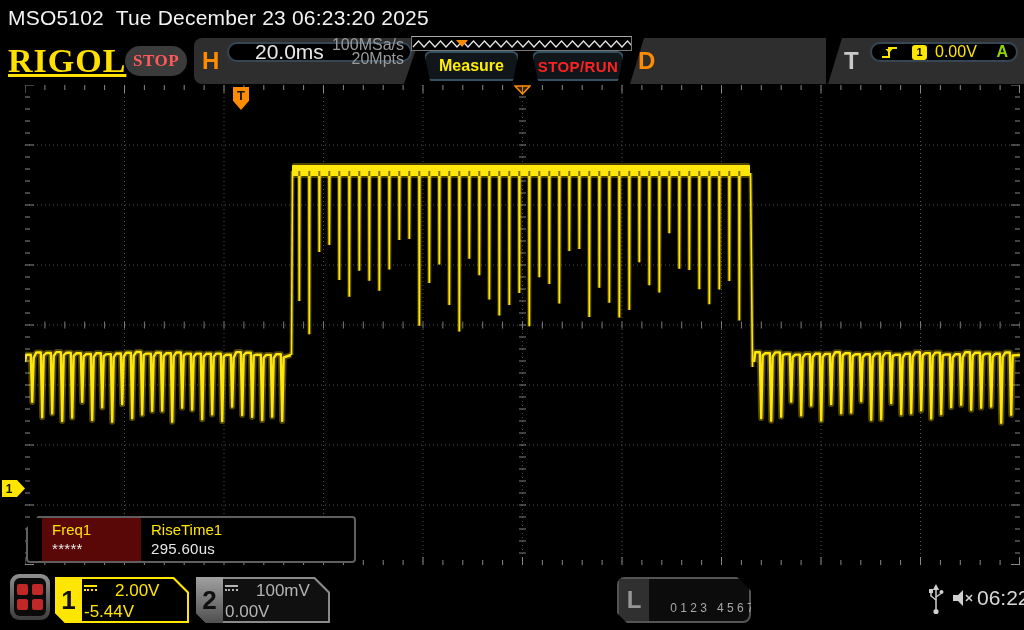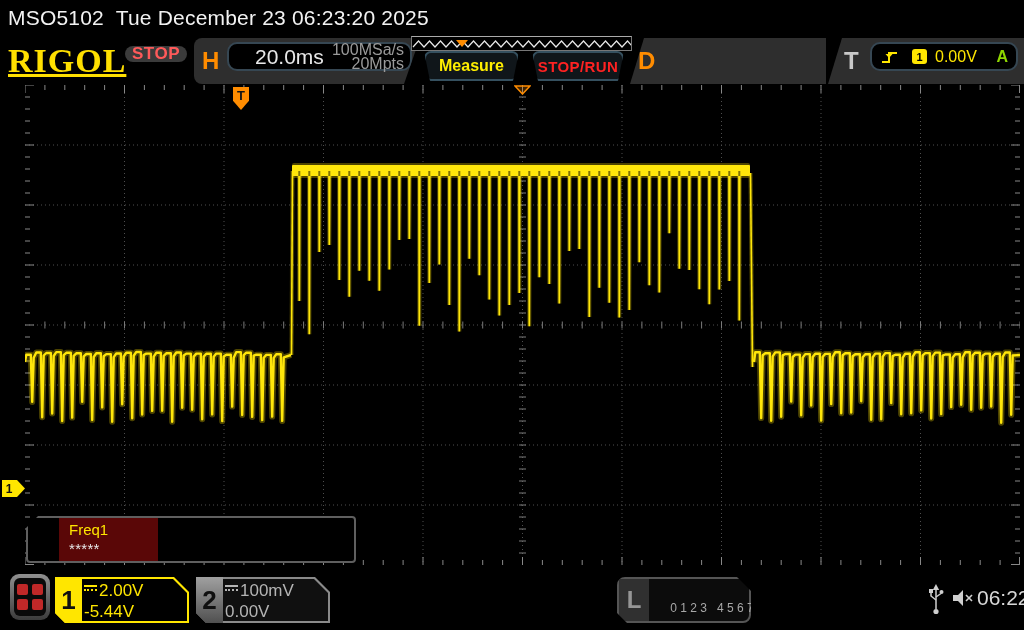--- a/index.html
+++ b/index.html
@@ -6,32 +6,32 @@
   body{width:1024px;height:630px;position:relative;overflow:hidden;
        font-family:"Liberation Sans",sans-serif;-webkit-font-smoothing:antialiased;}
   .abs{position:absolute;}
 
   
   .titlebar{left:8px;top:6px;color:#f2f2f2;font-size:21px;letter-spacing:.2px;white-space:pre;}
 
   
   .logo{left:8px;top:42px;font-family:"Liberation Serif",serif;font-weight:bold;
         font-size:34px;color:#ffe000;letter-spacing:1px;text-decoration:underline;}
-  .stop-pill{left:125px;top:46px;width:62px;height:16px;background:#3b3b3b;border-radius:16px;
+  .stop-pill{left:125px;top:46px;width:62px;height:30px;background:#3b3b3b;border-radius:16px;
         display:flex;align-items:center;justify-content:center;color:#ff5a5a;
-        font-weight:bold;font-size:17px;letter-spacing:.5px;}
+        font-weight:bold;font-size:17px;letter-spacing:.5px;font-family:Liberation Serif, serif;}
   .hgroup{left:194px;top:38px;width:226px;height:46px;background:#2e2e2e;
         clip-path:polygon(0 0,100% 0,calc(100% - 16px) 100%,0 100%);border-radius:8px 0 0 8px;}
   .dgroup{left:630px;top:38px;width:196px;height:46px;background:#2e2e2e;
         clip-path:polygon(14px 0,100% 0,100% 100%,0 100%);}
   .tgroup{left:828px;top:38px;width:196px;height:46px;background:#2e2e2e;
         clip-path:polygon(14px 0,100% 0,100% 100%,0 100%);}
   .hd-letter{position:absolute;left:8px;top:9px;font-size:24px;font-weight:bold;color:#ff8c00;}
   .tgroup .hd-letter{color:#c9c9c9;left:16px;}
-  .valuebox{position:absolute;top:4px;height:29px;background:#000;border:2px solid #364753;
+  .valuebox{position:absolute;top:4px;height:20px;background:#000;border:2px solid #364753;
         border-radius:10px;display:flex;align-items:center;box-sizing:border-box;}
   .hgroup .valuebox{left:33px;width:185px;}
   .dgroup .valuebox{left:38px;width:150px;}
   .tgroup .valuebox{left:42px;width:148px;padding:0 8px;}
   .tb-main{color:#e8e8e8;font-size:21px;margin-left:26px;}
   .dl-main{color:#d8d8d8;font-size:21px;margin-left:22px;}
   .srate{margin-left:auto;margin-right:6px;text-align:right;color:#9a9a9a;font-size:16px;line-height:14px;}
   .trig-icon{width:20px;height:16px;}
   .trig-badge{width:15px;height:15px;background:#ffe600;border-radius:3px;color:#000;
         font-size:11px;font-weight:bold;display:flex;align-items:center;justify-content:center;margin-left:12px;}
@@ -50,21 +50,21 @@
   .tmarker{left:233px;top:87px;width:16px;height:23px;background:#ff8c00;
         clip-path:polygon(0 0,100% 0,100% 60%,50% 100%,0 60%);
         color:#151515;font-weight:bold;font-size:13px;text-align:center;line-height:17px;}
   .center-tri{left:514px;top:85px;}
   .ch1-marker{left:2px;top:480px;width:24px;height:17px;}
 
   
   .meas-panel{left:26px;top:516px;width:330px;height:47px;background:#000;
         border:2px solid #5f5f5f;border-radius:4px;box-sizing:border-box;
         clip-path:polygon(12px 0,100% 0,100% 100%,0 100%,0 12px);
-        display:flex;padding-left:31px;}
+        display:flex;padding-left:14px;}
   .meas-slot{width:99px;padding:3px 0 0 10px;box-sizing:border-box;}
   .meas-slot.hl{background:#5a0707;}
   .meas-label{color:#ffe600;font-size:15px;}
   .meas-value{color:#e8e8e8;font-size:15px;margin-top:2px;letter-spacing:.3px;}
 
   
   .menu-icon{left:10px;top:574px;width:40px;height:46px;border-radius:9px;
         background:linear-gradient(#909090,#3c3c3c);display:flex;align-items:center;justify-content:center;}
   .menu-inner{width:32px;height:38px;background:#0a0a0a;border-radius:6px;
         display:grid;grid-template-columns:11px 11px;grid-template-rows:11px 11px;gap:4px;
@@ -75,21 +75,21 @@
   .ch2{left:196px;background:#8a8a8a;}
   .chblock{clip-path:polygon(0 0,calc(100% - 15px) 0,100% 15px,100% 100%,10px 100%,0 calc(100% - 10px));}
   .ch-inner{position:absolute;left:2px;top:2px;right:2px;bottom:2px;background:#000;
         clip-path:polygon(0 0,calc(100% - 14px) 0,100% 14px,100% 100%,9px 100%,0 calc(100% - 9px));}
   .ch2 .ch-inner{background:#101010;}
   .ch-tab{position:absolute;left:0;top:0;width:27px;height:100%;display:flex;align-items:center;
         justify-content:center;font-size:26px;font-weight:bold;color:#101010;}
   .ch1 .ch-tab{background:#ffe600;}
   .ch2 .ch-tab{background:linear-gradient(#a0a0a0,#505050);}
   .ch-body{position:absolute;left:29px;top:2px;right:6px;bottom:2px;}
-  .ch-row1{display:flex;align-items:center;gap:2px;font-size:17px;margin-top:2px;}
+  .ch-row1{display:flex;align-items:center;gap:18px;font-size:17px;margin-top:2px;}
   .ch-row2{text-align:left;font-size:17px;margin-top:1px;}
   .ch1 .ch-body{color:#ffe600;}
   .ch2 .ch-body{color:#b4b4b4;}
   .coupling{width:13px;height:9px;border-top:2px solid currentColor;position:relative;top:-1px;}
   .coupling::after{content:"";display:block;margin-top:2px;border-top:2px dotted currentColor;}
   .lblock{left:617px;top:577px;width:134px;height:46px;background:#0c0c0c;border:2px solid #555;
         border-radius:8px;box-sizing:border-box;clip-path:polygon(0 0,calc(100% - 14px) 0,100% 14px,100% 100%,10px 100%,0 calc(100% - 10px));}
   .l-tab{position:absolute;left:0;top:0;width:30px;height:100%;background:#303030;display:flex;
         align-items:center;justify-content:center;color:#969696;font-size:24px;font-weight:bold;}
   .l-rows{position:absolute;left:38px;top:4px;color:#a8a8a8;font-size:12px;line-height:17px;white-space:pre;}
@@ -452,20 +452,24 @@
 <svg class="abs ch1-marker" width="24" height="17">
   <polygon points="0,0 15,0 23,8.5 15,17 0,17" fill="#ffe600"></polygon>
   <text x="7" y="13" font-size="12" font-weight="bold" fill="#111" text-anchor="middle">1</text>
 </svg>
 
 <div class="abs meas-panel">
   <div class="meas-slot hl">
     <div class="meas-label">Freq1</div>
     <div class="meas-value">*****</div>
   </div>
+  <div class="meas-slot">
+    <div class="meas-label">RiseTime1</div>
+    <div class="meas-value">295.60us</div>
+  </div>
 </div>
 
 <div class="abs menu-icon">
   <div class="menu-inner">
       <span></span>
       <span></span>
       <span></span>
       <span></span>
     </div>
 </div>

